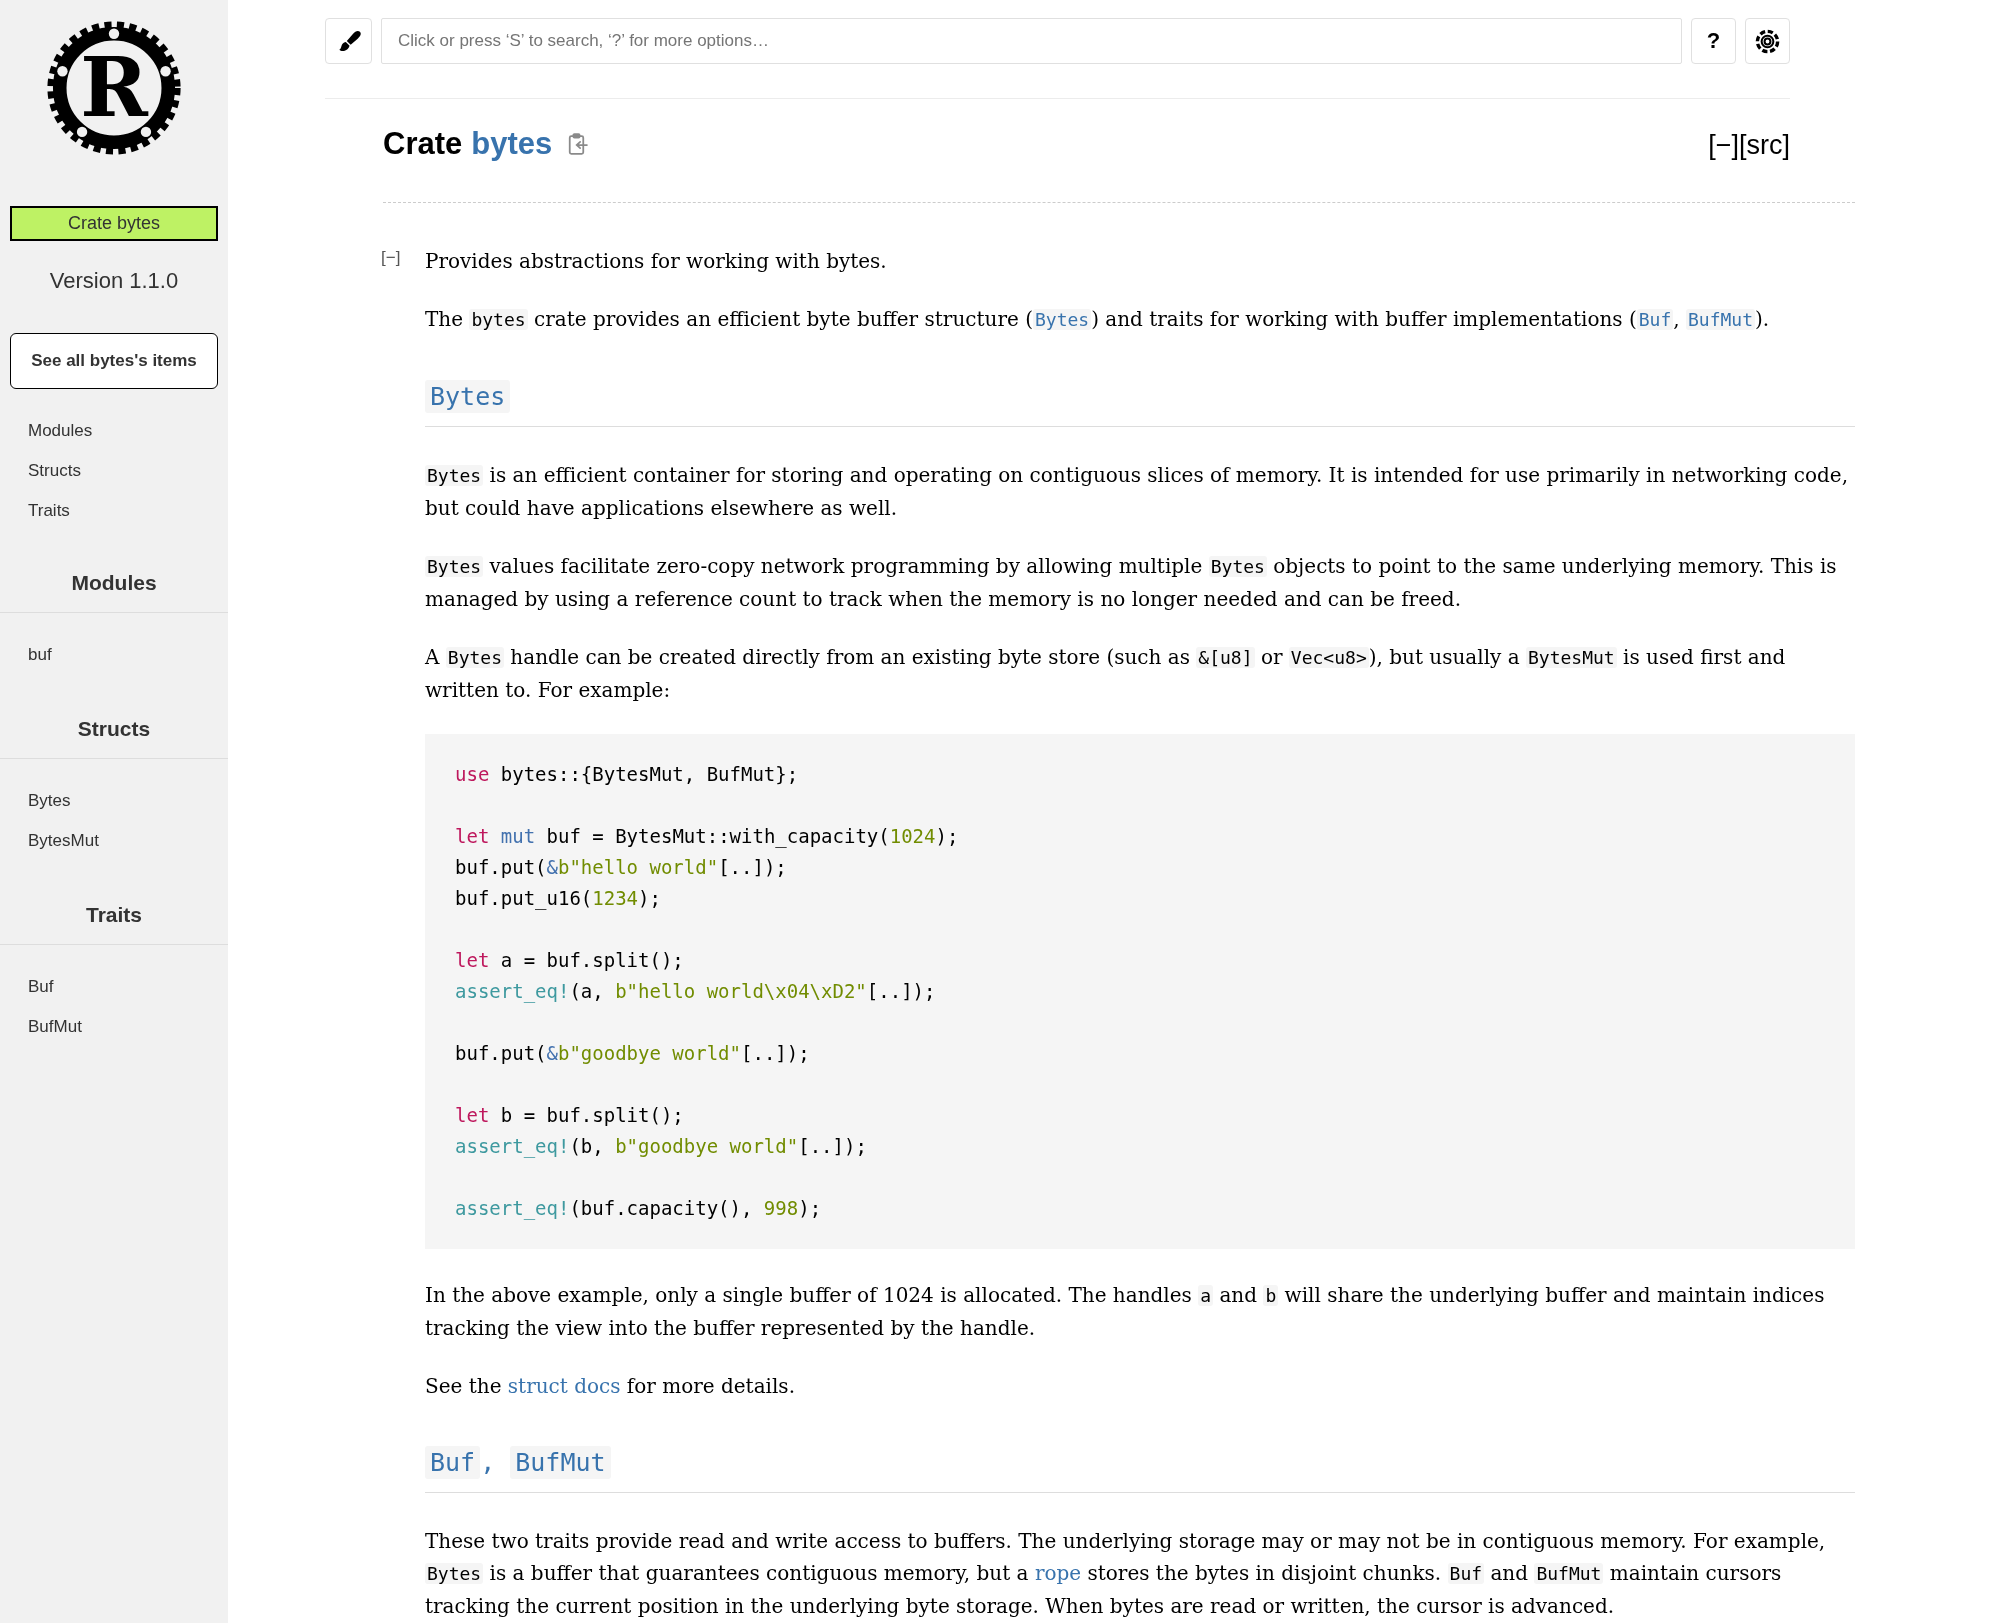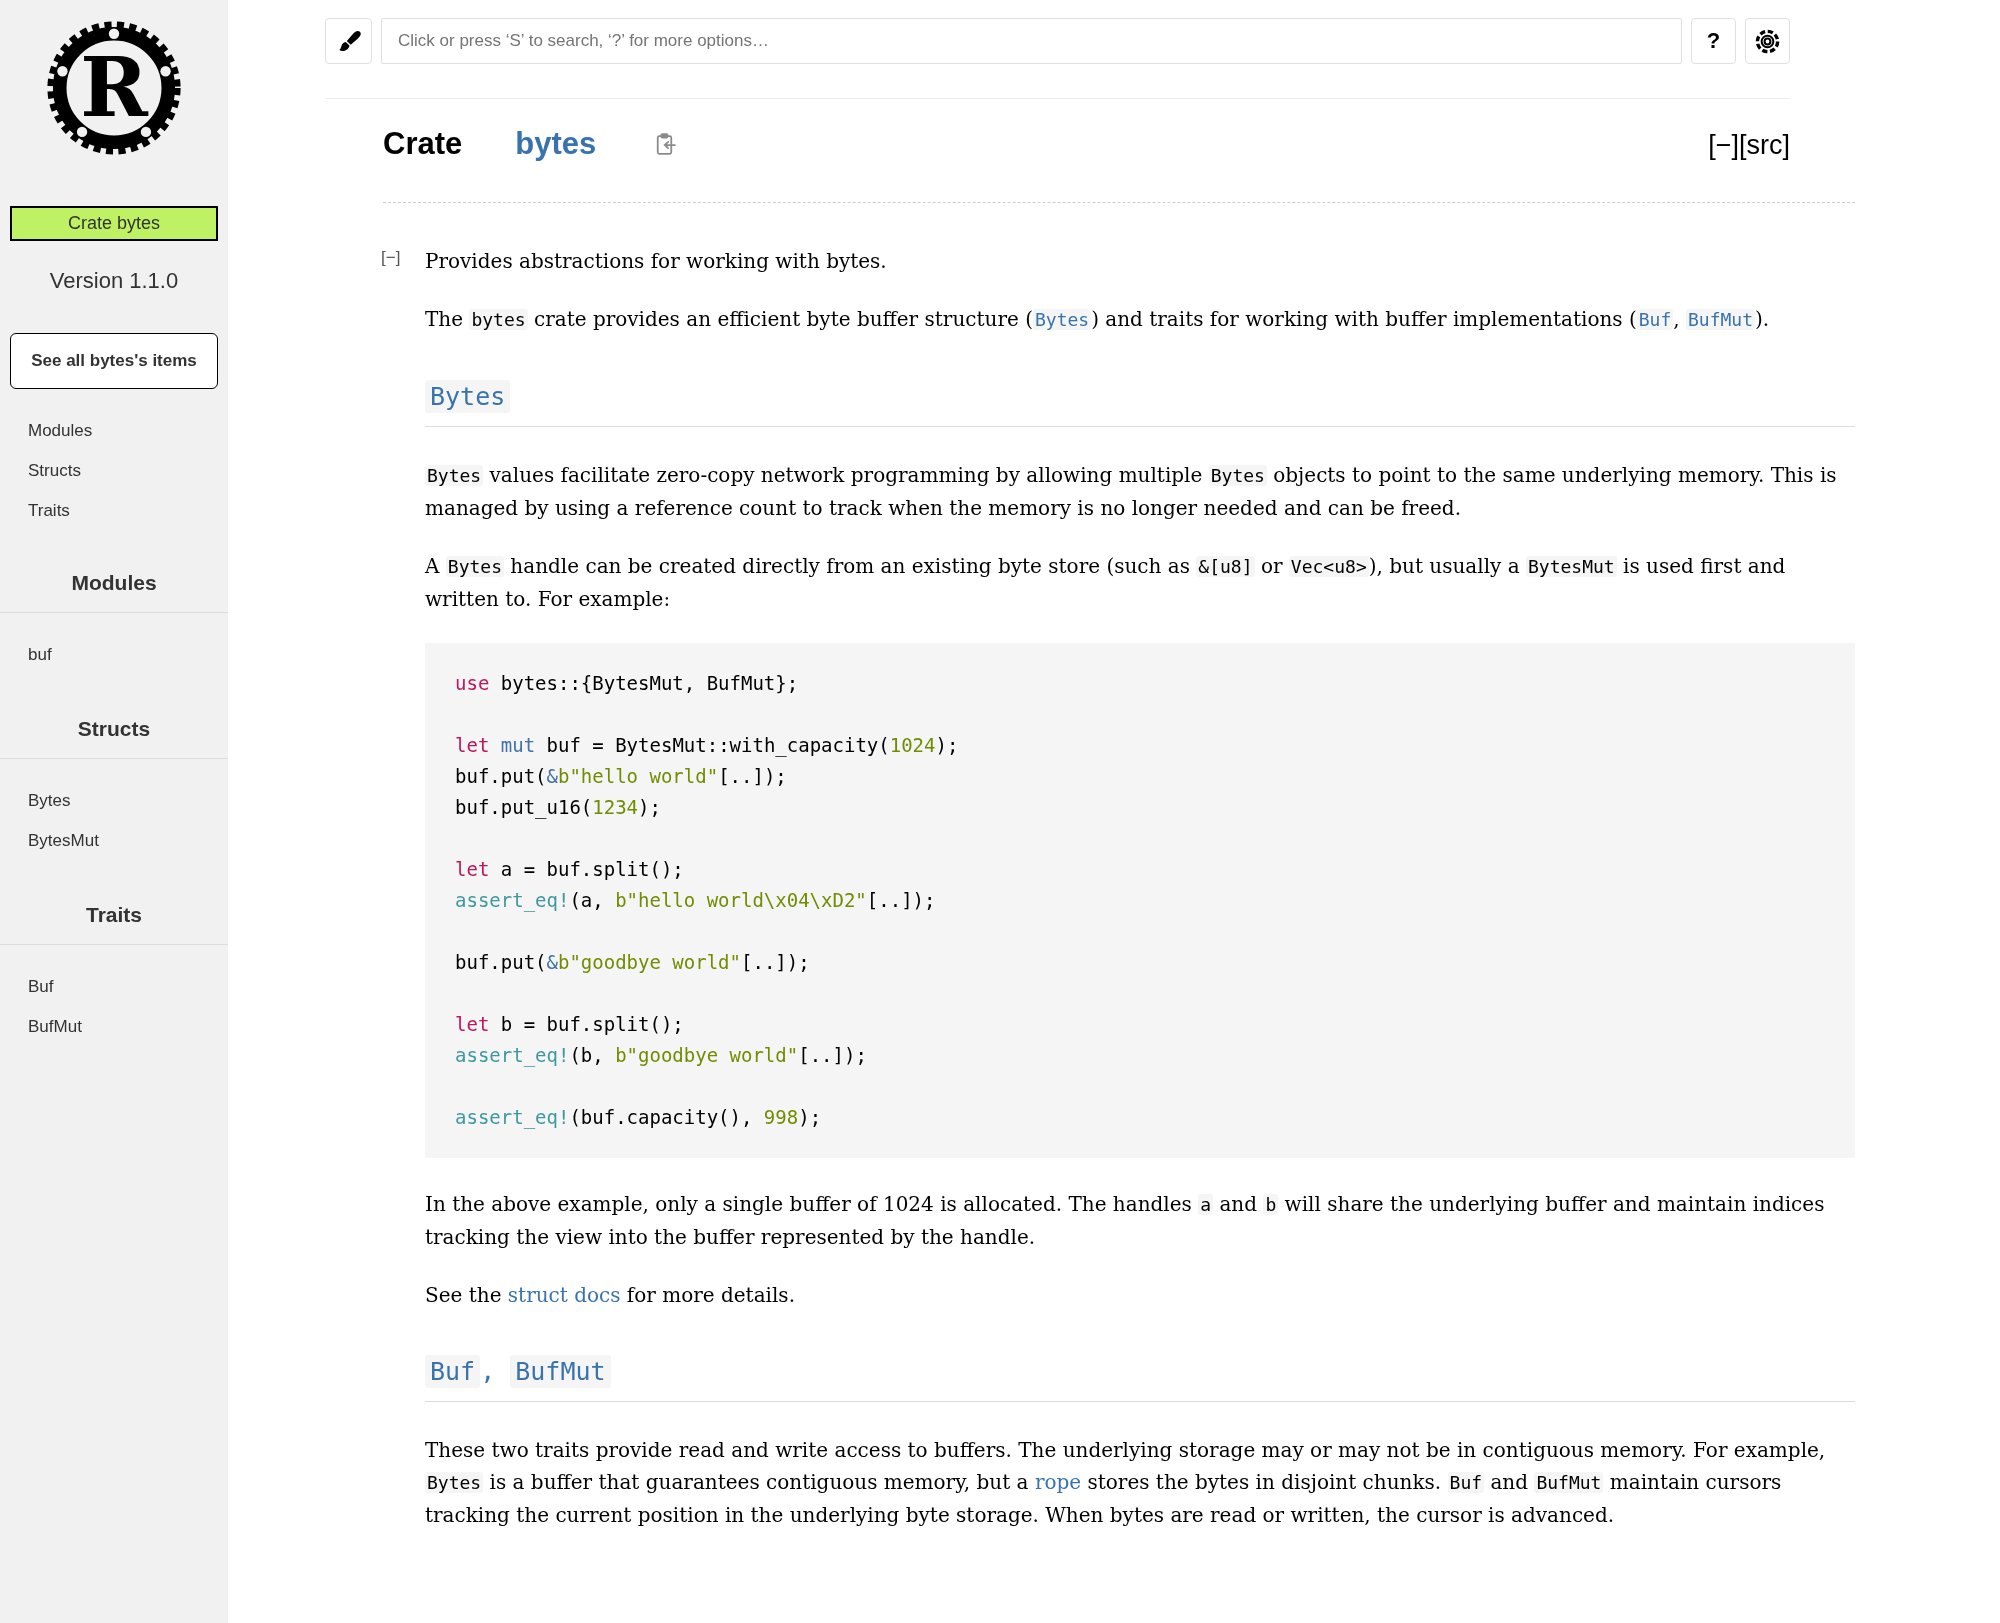--- a/index.html
+++ b/index.html
@@ -61,21 +61,21 @@
     font-family: "Liberation Sans", sans-serif;
   }
   .search-input::placeholder { color: #757575; opacity: 1; }
 
   .fqn-row {
     display: flex; align-items: baseline; margin: 27px 0 0 58px;
     border-bottom: 1px dashed #ccc; padding-bottom: 40px;
   }
   h1.fqn {
     margin: 0; font: bold 31px "Liberation Sans", "DejaVu Sans", sans-serif; color: #000;
-    display: flex; align-items: center; gap: 44px;
+    display: flex; align-items: center;
   }
   .crate-name { color: #3873AD; text-decoration: none; margin-left: 9px; }
   .copy-btn { background: none; border: 0; margin-left: 12px; padding: 0; cursor: pointer; line-height: 0; }
   .out-of-band {
     margin-left: auto; margin-right: 65px;
     font: 500 27px "Liberation Sans", "DejaVu Sans", sans-serif;
   }
   .out-of-band a { color: #000; text-decoration: none; }
 
   .docblock {
@@ -191,20 +191,21 @@
       <a>[−]</a><a>[src]</a>
     </span>
   </div>
 
   <div class="docblock">
     <a class="toggle">[−]</a>
     <p>Provides abstractions for working with bytes.</p>
     <p><span>The </span><span class="seg-code">bytes</span><span> crate provides an efficient byte buffer structure (</span><a class="seg-code seg-link">Bytes</a><span>) and traits for working with buffer implementations (</span><a class="seg-code seg-link">Buf</a><span>, </span><a class="seg-code seg-link">BufMut</a><span>).</span></p>
 
     <h2 class="section-header"><span class="seg-code">Bytes</span></h2>
+    <p><span class="seg-code">Bytes</span><span> is an efficient container for storing and operating on contiguous slices of memory. It is intended for use primarily in networking code, but could have applications elsewhere as well.</span></p>
     <p><span class="seg-code">Bytes</span><span> values facilitate zero-copy network programming by allowing multiple </span><span class="seg-code">Bytes</span><span> objects to point to the same underlying memory. This is managed by using a reference count to track when the memory is no longer needed and can be freed.</span></p>
     <p><span>A </span><span class="seg-code">Bytes</span><span> handle can be created directly from an existing byte store (such as </span><span class="seg-code">&amp;[u8]</span><span> or </span><span class="seg-code">Vec&lt;u8&gt;</span><span>), but usually a </span><span class="seg-code">BytesMut</span><span> is used first and written to. For example:</span></p>
 
     <pre class="rust"><div><span class="tok-kw">use</span><span> bytes::{BytesMut, BufMut};</span></div><div>&nbsp;</div><div><span class="tok-kw">let</span><span> </span><span class="tok-kw2">mut</span><span> buf = BytesMut::with_capacity(</span><span class="tok-num">1024</span><span>);</span></div><div><span>buf.put(</span><span class="tok-kw2">&amp;</span><span class="tok-str">b"hello world"</span><span>[..]);</span></div><div><span>buf.put_u16(</span><span class="tok-num">1234</span><span>);</span></div><div>&nbsp;</div><div><span class="tok-kw">let</span><span> a = buf.split();</span></div><div><span class="tok-mac">assert_eq!</span><span>(a, </span><span class="tok-str">b"hello world\x04\xD2"</span><span>[..]);</span></div><div>&nbsp;</div><div><span>buf.put(</span><span class="tok-kw2">&amp;</span><span class="tok-str">b"goodbye world"</span><span>[..]);</span></div><div>&nbsp;</div><div><span class="tok-kw">let</span><span> b = buf.split();</span></div><div><span class="tok-mac">assert_eq!</span><span>(b, </span><span class="tok-str">b"goodbye world"</span><span>[..]);</span></div><div>&nbsp;</div><div><span class="tok-mac">assert_eq!</span><span>(buf.capacity(), </span><span class="tok-num">998</span><span>);</span></div></pre>
 
     <p><span>In the above example, only a single buffer of 1024 is allocated. The handles </span><span class="seg-code">a</span><span> and </span><span class="seg-code">b</span><span> will share the underlying buffer and maintain indices tracking the view into the buffer represented by the handle.</span></p>
     <p><span>See the </span><a class="seg-link">struct docs</a><span> for more details.</span></p>
 
     <h2 class="section-header"><span class="seg-code">Buf</span><span>, </span><span class="seg-code">BufMut</span></h2>
     <p><span>These two traits provide read and write access to buffers. The underlying storage may or may not be in contiguous memory. For example, </span><span class="seg-code">Bytes</span><span> is a buffer that guarantees contiguous memory, but a </span><a class="seg-link">rope</a><span> stores the bytes in disjoint chunks. </span><span class="seg-code">Buf</span><span> and </span><span class="seg-code">BufMut</span><span> maintain cursors tracking the current position in the underlying byte storage. When bytes are read or written, the cursor is advanced.</span></p>

